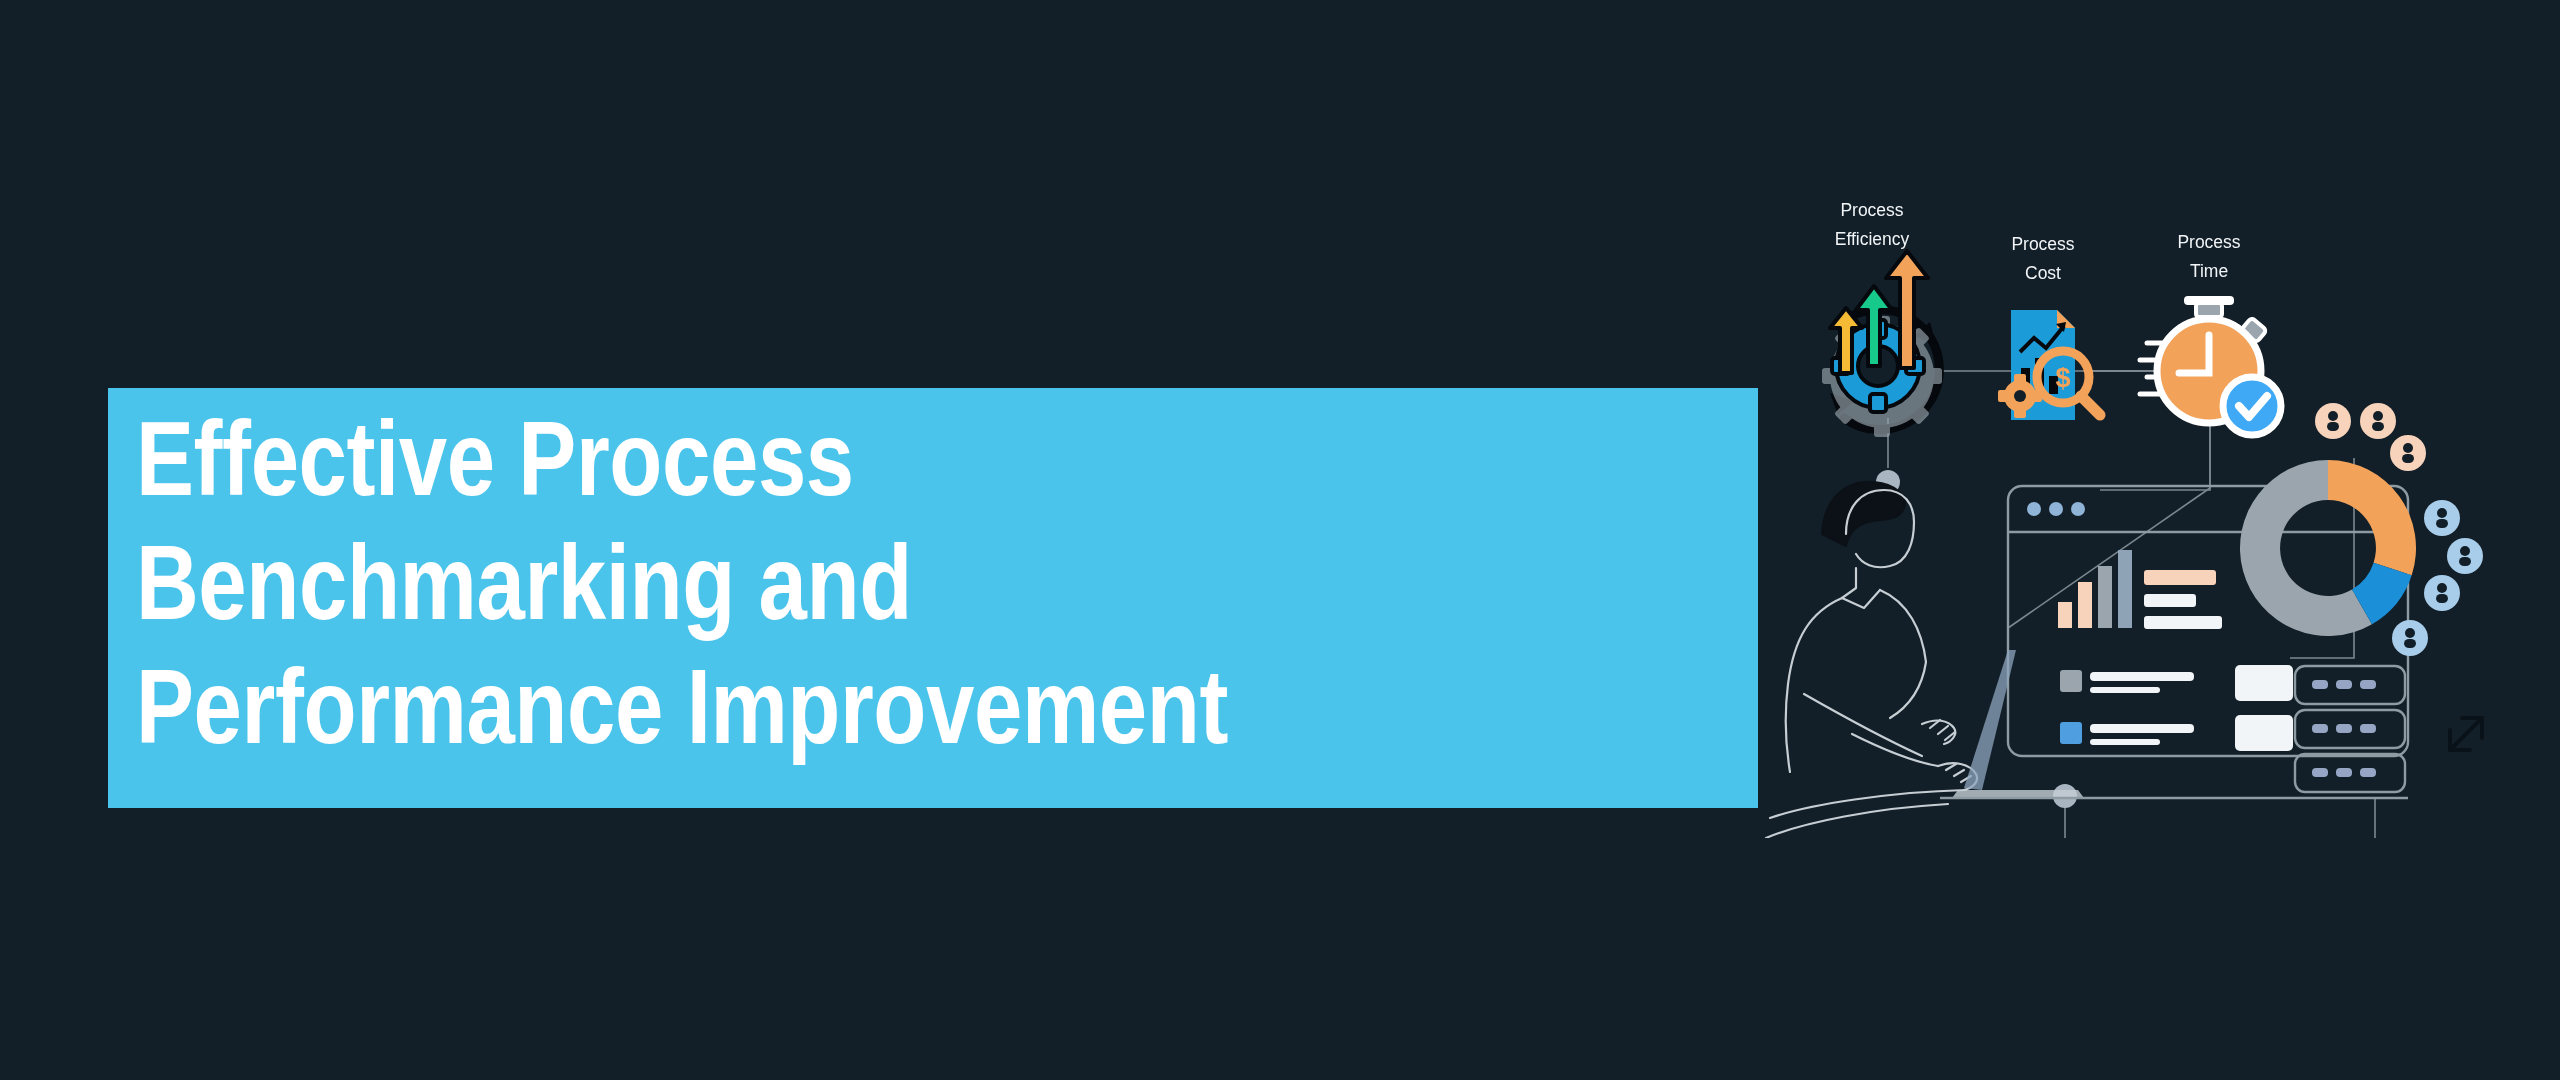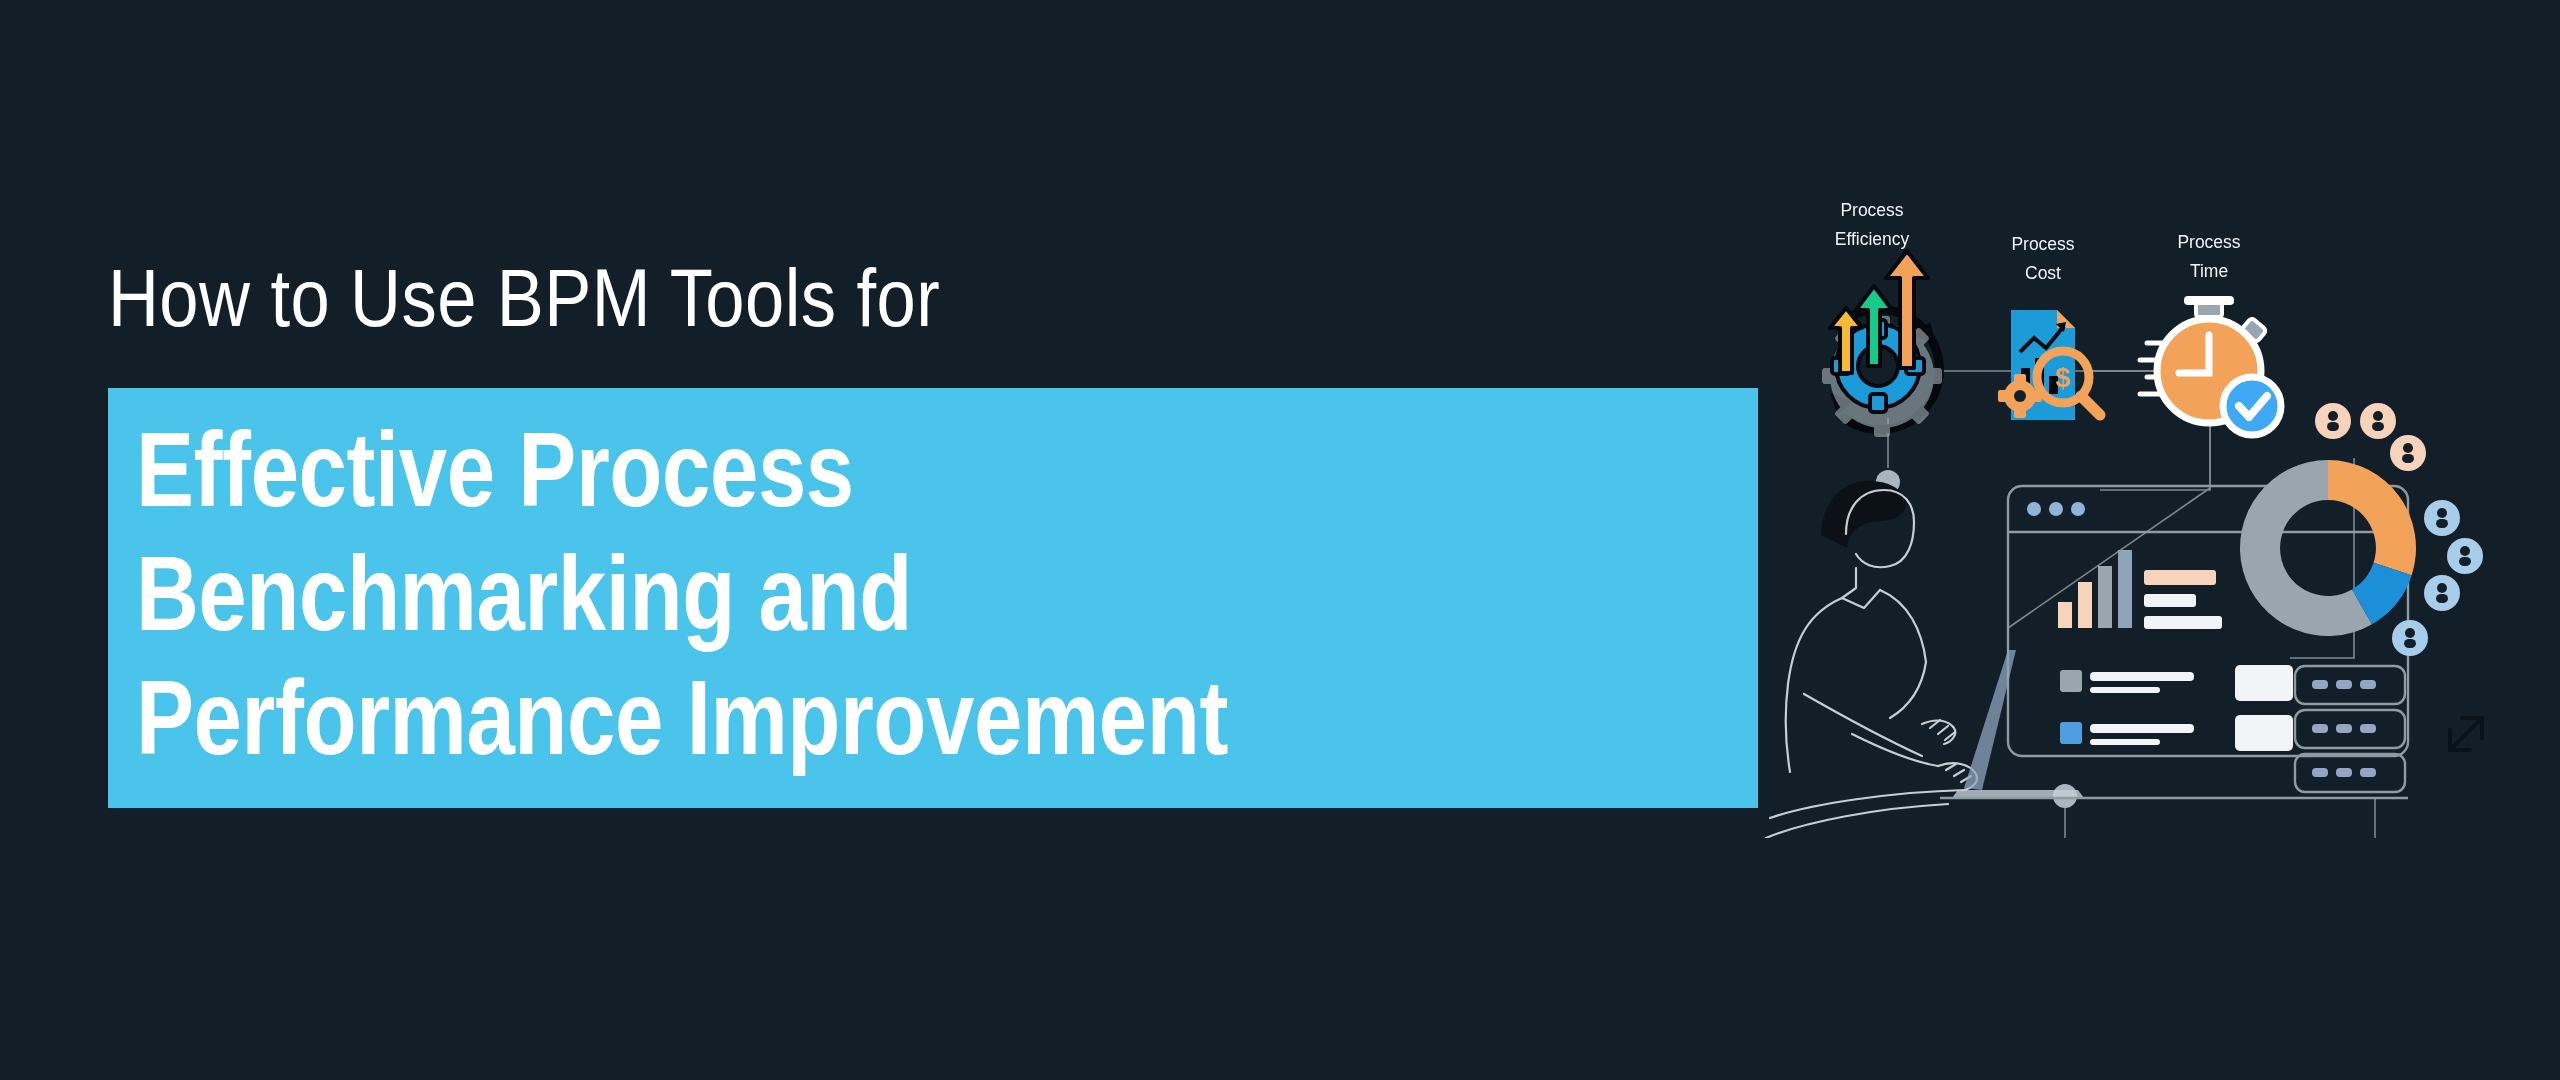--- a/index.html
+++ b/index.html
@@ -40,21 +40,21 @@
     margin: 0 0 44px 0;
   }
   #headline-banner {
     position: absolute;
     left: 108px;
     top: 388px;
     width: 1650px;
     height: 420px;
     background: #4bc4ec;
     box-sizing: border-box;
-    padding: 19px 0 0 28px;
+    padding: 8px 0 0 28px;
   }
   .headline-line {
     font-family: "Liberation Sans Narrow", "Liberation Sans", sans-serif;
     font-weight: 700;
     font-size: 106px;
     line-height: 124px;
     color: #ffffff;
     white-space: nowrap;
     transform: scaleX(0.82);
     transform-origin: left center;
@@ -75,23 +75,20 @@
     font-family: "Liberation Sans", sans-serif;
     font-size: 17.5px;
     fill: #f2f5f7;
   }
 </style>
 </head>
 <body>
 
 <div id="hero">
 
-  <div id="text-block">
-    <div id="eyebrow-title">How to Use BPM Tools for</div>
-  </div>
 
   <div id="headline-banner">
     <div class="headline-line">Effective Process</div>
     <div class="headline-line">Benchmarking and</div>
     <div class="headline-line">Performance Improvement</div>
   </div>
 
   <div id="illustration">
     <svg width="800" height="700" viewBox="0 0 800 700" xmlns="http://www.w3.org/2000/svg">
 

